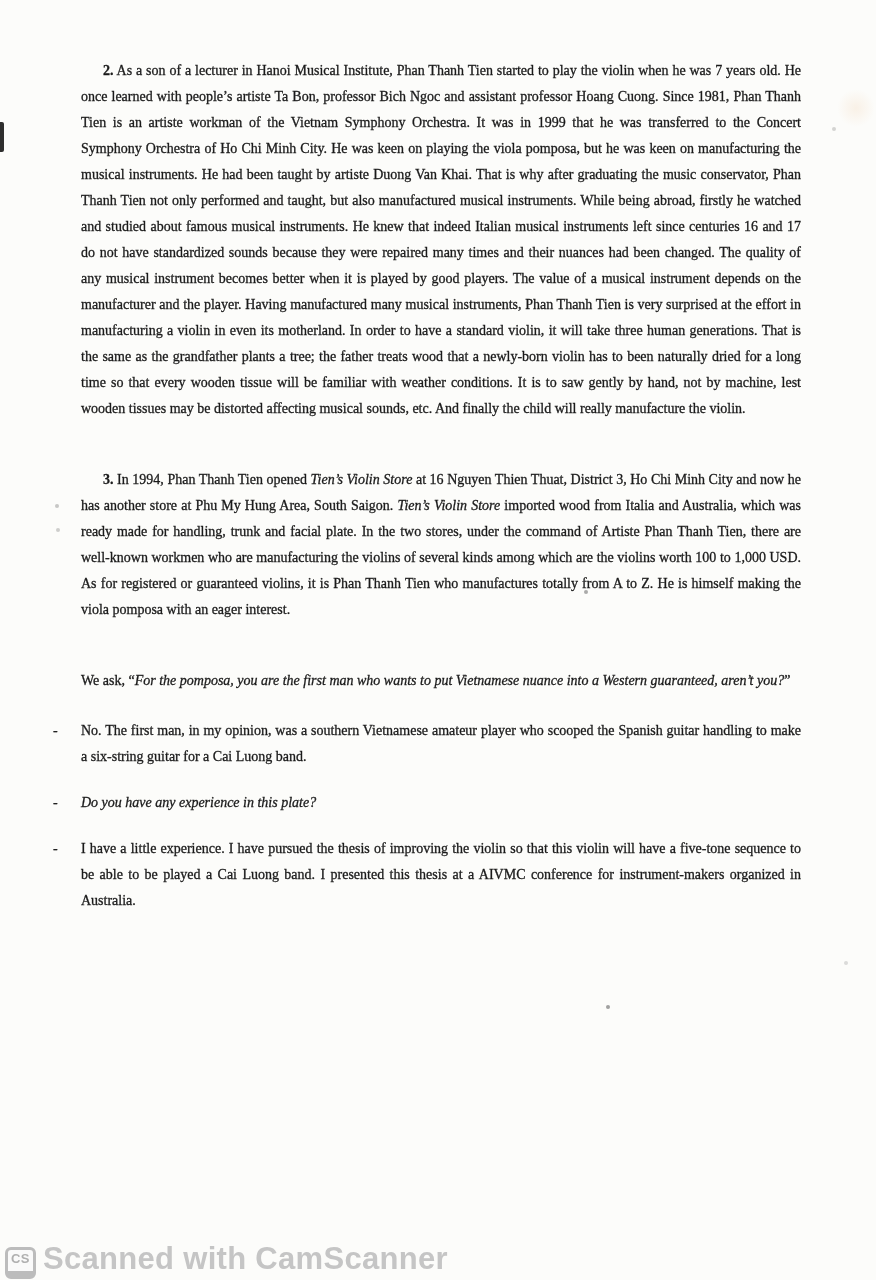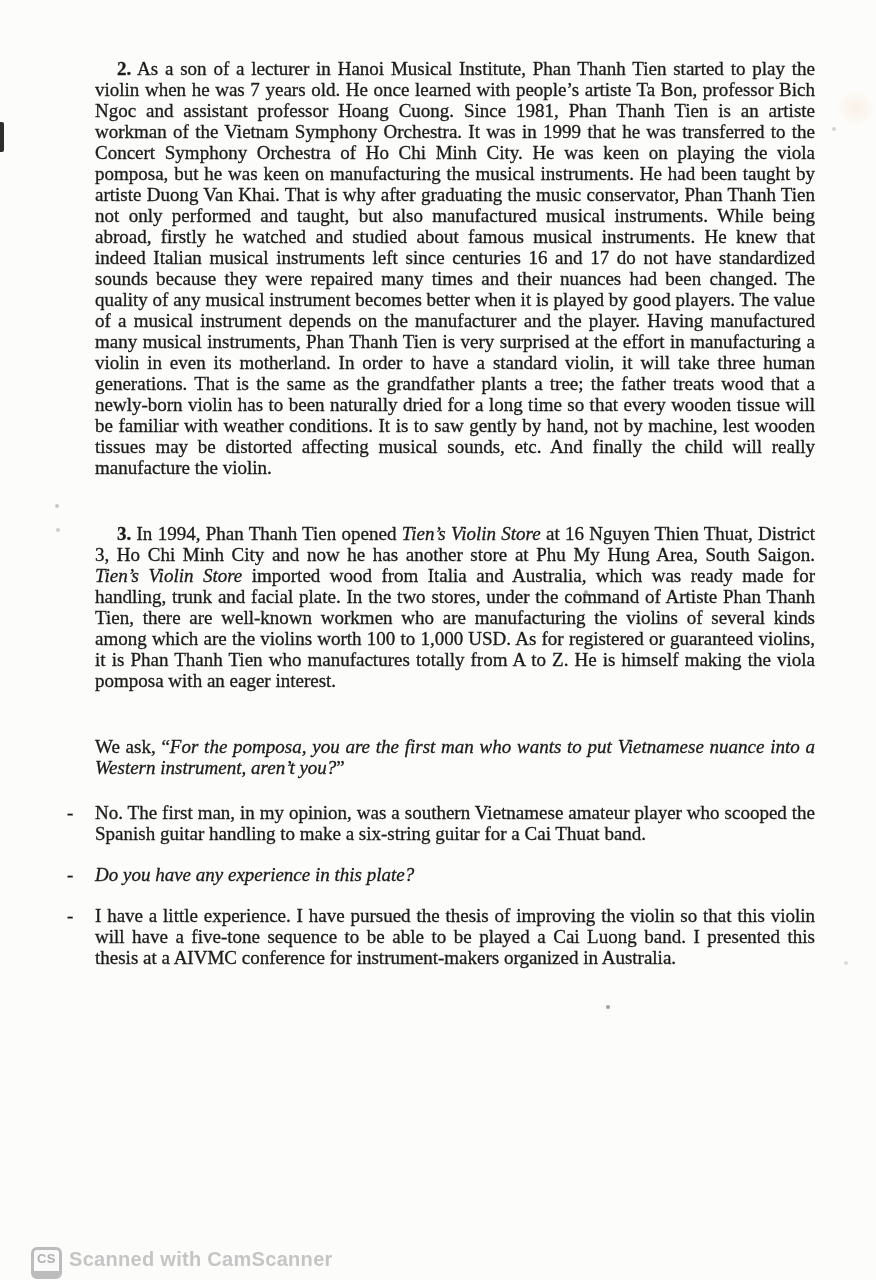--- a/index.html
+++ b/index.html
@@ -8,24 +8,24 @@
     width: 876px;
     height: 1280px;
     background: #fcfcfa;
     overflow: hidden;
     font-family: "Liberation Serif", "DejaVu Serif", serif;
     color: #1b1b1b;
   }
   .text-block {
     position: absolute;
     top: 58px;
-    left: 95px;
+    left: 81px;
     width: 720px;
-    font-size: 19px;
-    line-height: 21px;
+    font-size: 14px;
+    line-height: 26px;
     -webkit-text-stroke: 0.3px #1b1b1b;
   }
   .para {
     margin: 0;
     text-align: justify;
   }
   .para.indent { text-indent: 22px; }
   .para + .para { margin-top: 45px; }
   .we-ask { margin-top: 22px; }
   .dialogue-item {
@@ -75,64 +75,63 @@
   }
 
   
   .watermark {
     position: absolute;
     left: 5px;
     top: 1243px;
     display: flex;
     align-items: flex-start;
     font-family: "Liberation Sans", "DejaVu Sans", sans-serif;
-    margin-left: 26px;
   }
   .cs-badge {
     box-sizing: border-box;
     flex: none;
     width: 31px;
     height: 32px;
     margin-top: 4px;
     border: 3px solid #bcbcbc;
     border-bottom-width: 8px;
     border-radius: 6px;
     background: #fafafa;
     color: #b0b0b0;
     font-size: 13px;
     font-weight: 700;
     line-height: 18px;
     text-align: center;
     letter-spacing: 0.5px;
   }
   .wm-text {
     margin-left: 7px;
-    font-size: 20px;
+    font-size: 31px;
     font-weight: 700;
     color: #c5c5c5;
     letter-spacing: 0.3px;
     line-height: 32px;
   }
 </style>
 </head>
 <body>
 
 <div class="page">
 
   <div class="text-block">
 
     <p class="para indent"><span class="b">2.</span><span> As a son of a lecturer in Hanoi Musical Institute, Phan Thanh Tien started to play the violin when he was 7 years old. He once learned with people’s artiste Ta Bon, professor Bich Ngoc and assistant professor Hoang Cuong. Since 1981, Phan Thanh Tien is an artiste workman of the Vietnam Symphony Orchestra. It was in 1999 that he was transferred to the Concert Symphony Orchestra of Ho Chi Minh City. He was keen on playing the viola pomposa, but he was keen on manufacturing the musical instruments. He had been taught by artiste Duong Van Khai. That is why after graduating the music conservator, Phan Thanh Tien not only performed and taught, but also manufactured musical instruments. While being abroad, firstly he watched and studied about famous musical instruments. He knew that indeed Italian musical instruments left since centuries 16 and 17 do not have standardized sounds because they were repaired many times and their nuances had been changed. The quality of any musical instrument becomes better when it is played by good players. The value of a musical instrument depends on the manufacturer and the player. Having manufactured many musical instruments, Phan Thanh Tien is very surprised at the effort in manufacturing a violin in even its motherland. In order to have a standard violin, it will take three human generations. That is the same as the grandfather plants a tree; the father treats wood that a newly-born violin has to been naturally dried for a long time so that every wooden tissue will be familiar with weather conditions. It is to saw gently by hand, not by machine, lest wooden tissues may be distorted affecting musical sounds, etc. And finally the child will really manufacture the violin.</span></p>
 
     <p class="para indent"><span class="b">3.</span><span> In 1994, Phan Thanh Tien opened </span><span class="i">Tien’s Violin Store</span><span> at 16 Nguyen Thien Thuat, District 3, Ho Chi Minh City and now he has another store at Phu My Hung Area, South Saigon. </span><span class="i">Tien’s Violin Store</span><span> imported wood from Italia and Australia, which was ready made for handling, trunk and facial plate. In the two stores, under the command of Artiste Phan Thanh Tien, there are well-known workmen who are manufacturing the violins of several kinds among which are the violins worth 100 to 1,000 USD. As for registered or guaranteed violins, it is Phan Thanh Tien who manufactures totally from A to Z. He is himself making the viola pomposa with an eager interest.</span></p>
 
-    <p class="para we-ask"><span>We ask, “</span><span class="i">For the pomposa, you are the first man who wants to put Vietnamese nuance into a Western instrument, aren’t you?</span><span>”</span></p>
+    <p class="para we-ask"><span>We ask, “</span><span class="i">For the pomposa, you are the first man who wants to put Vietnamese nuance into a Western guaranteed, aren’t you?</span><span>”</span></p>
 
     <div class="dialogue-item first">
       <span class="dash">-</span>
-      <div class="d-text"><span>No. The first man, in my opinion, was a southern Vietnamese amateur player who scooped the Spanish guitar handling to make a six-string guitar for a Cai Thuat band.</span></div>
+      <div class="d-text"><span>No. The first man, in my opinion, was a southern Vietnamese amateur player who scooped the Spanish guitar handling to make a six-string guitar for a Cai Luong band.</span></div>
     </div>
 
     <div class="dialogue-item">
       <span class="dash">-</span>
       <div class="d-text"><span class="i">Do you have any experience in this plate?</span></div>
     </div>
 
     <div class="dialogue-item">
       <span class="dash">-</span>
       <div class="d-text"><span>I have a little experience. I have pursued the thesis of improving the violin so that this violin will have a five-tone sequence to be able to be played a Cai Luong band. I presented this thesis at a AIVMC conference for instrument-makers organized in Australia.</span></div>

